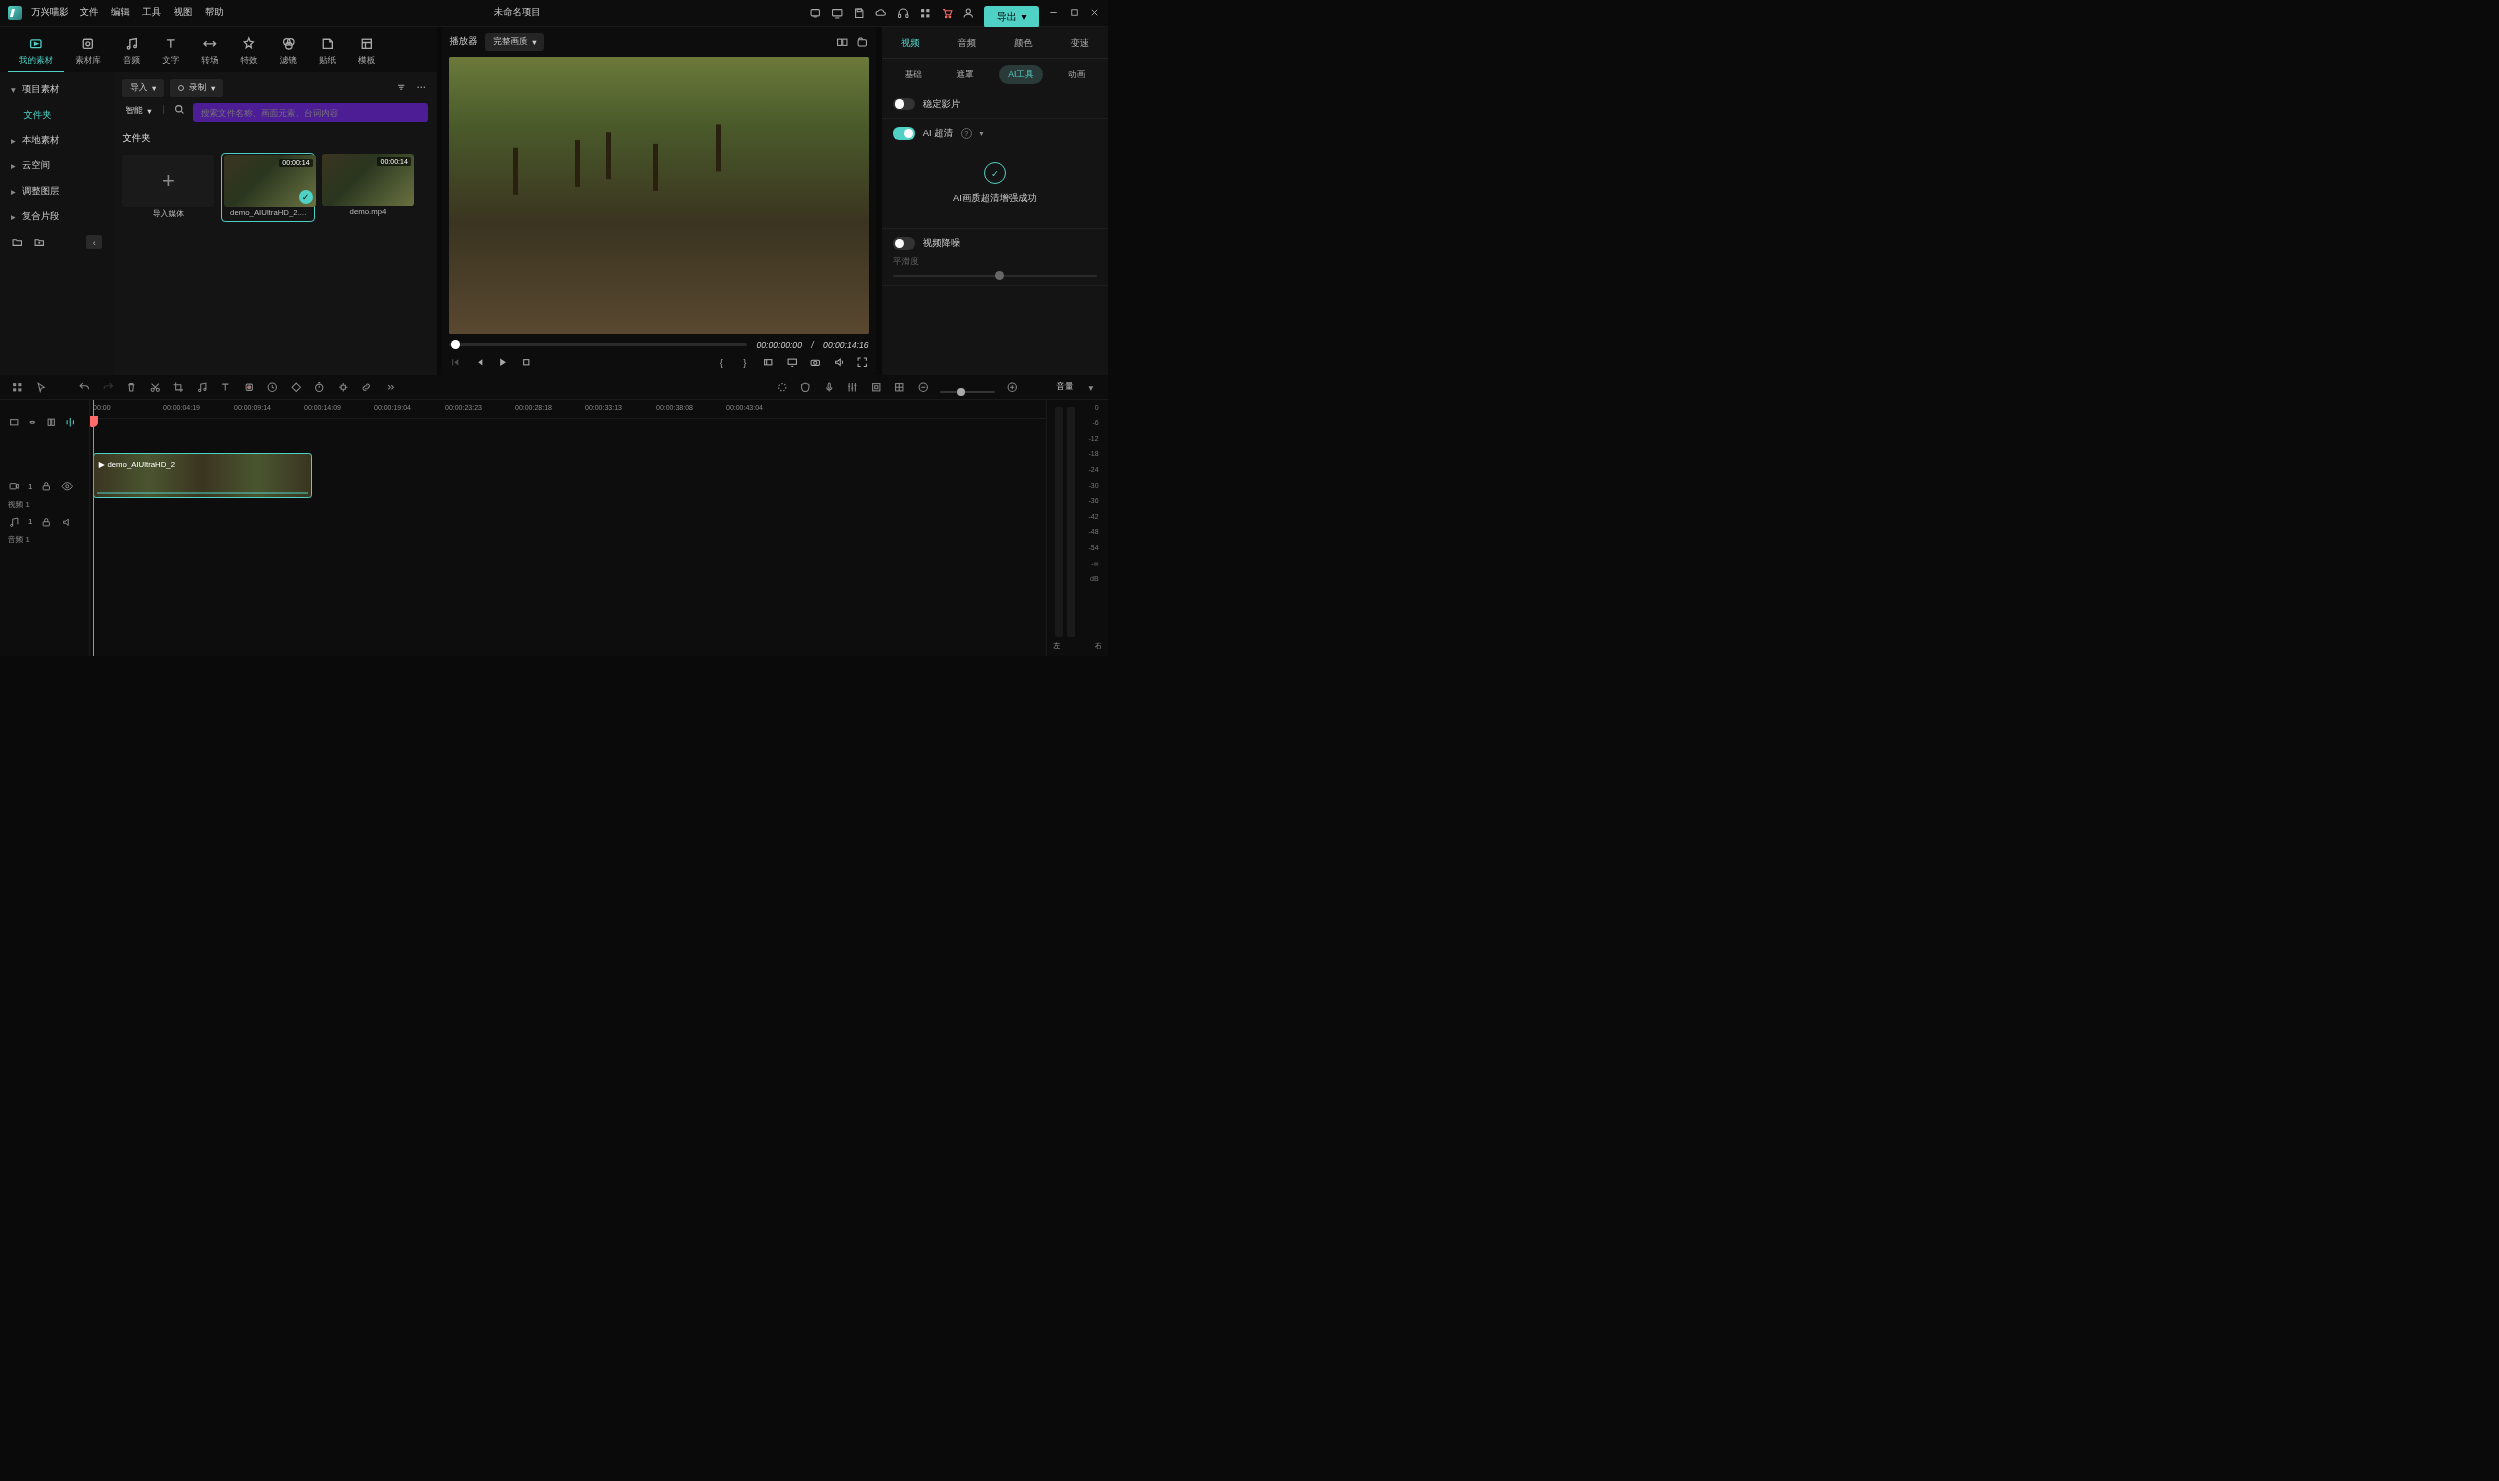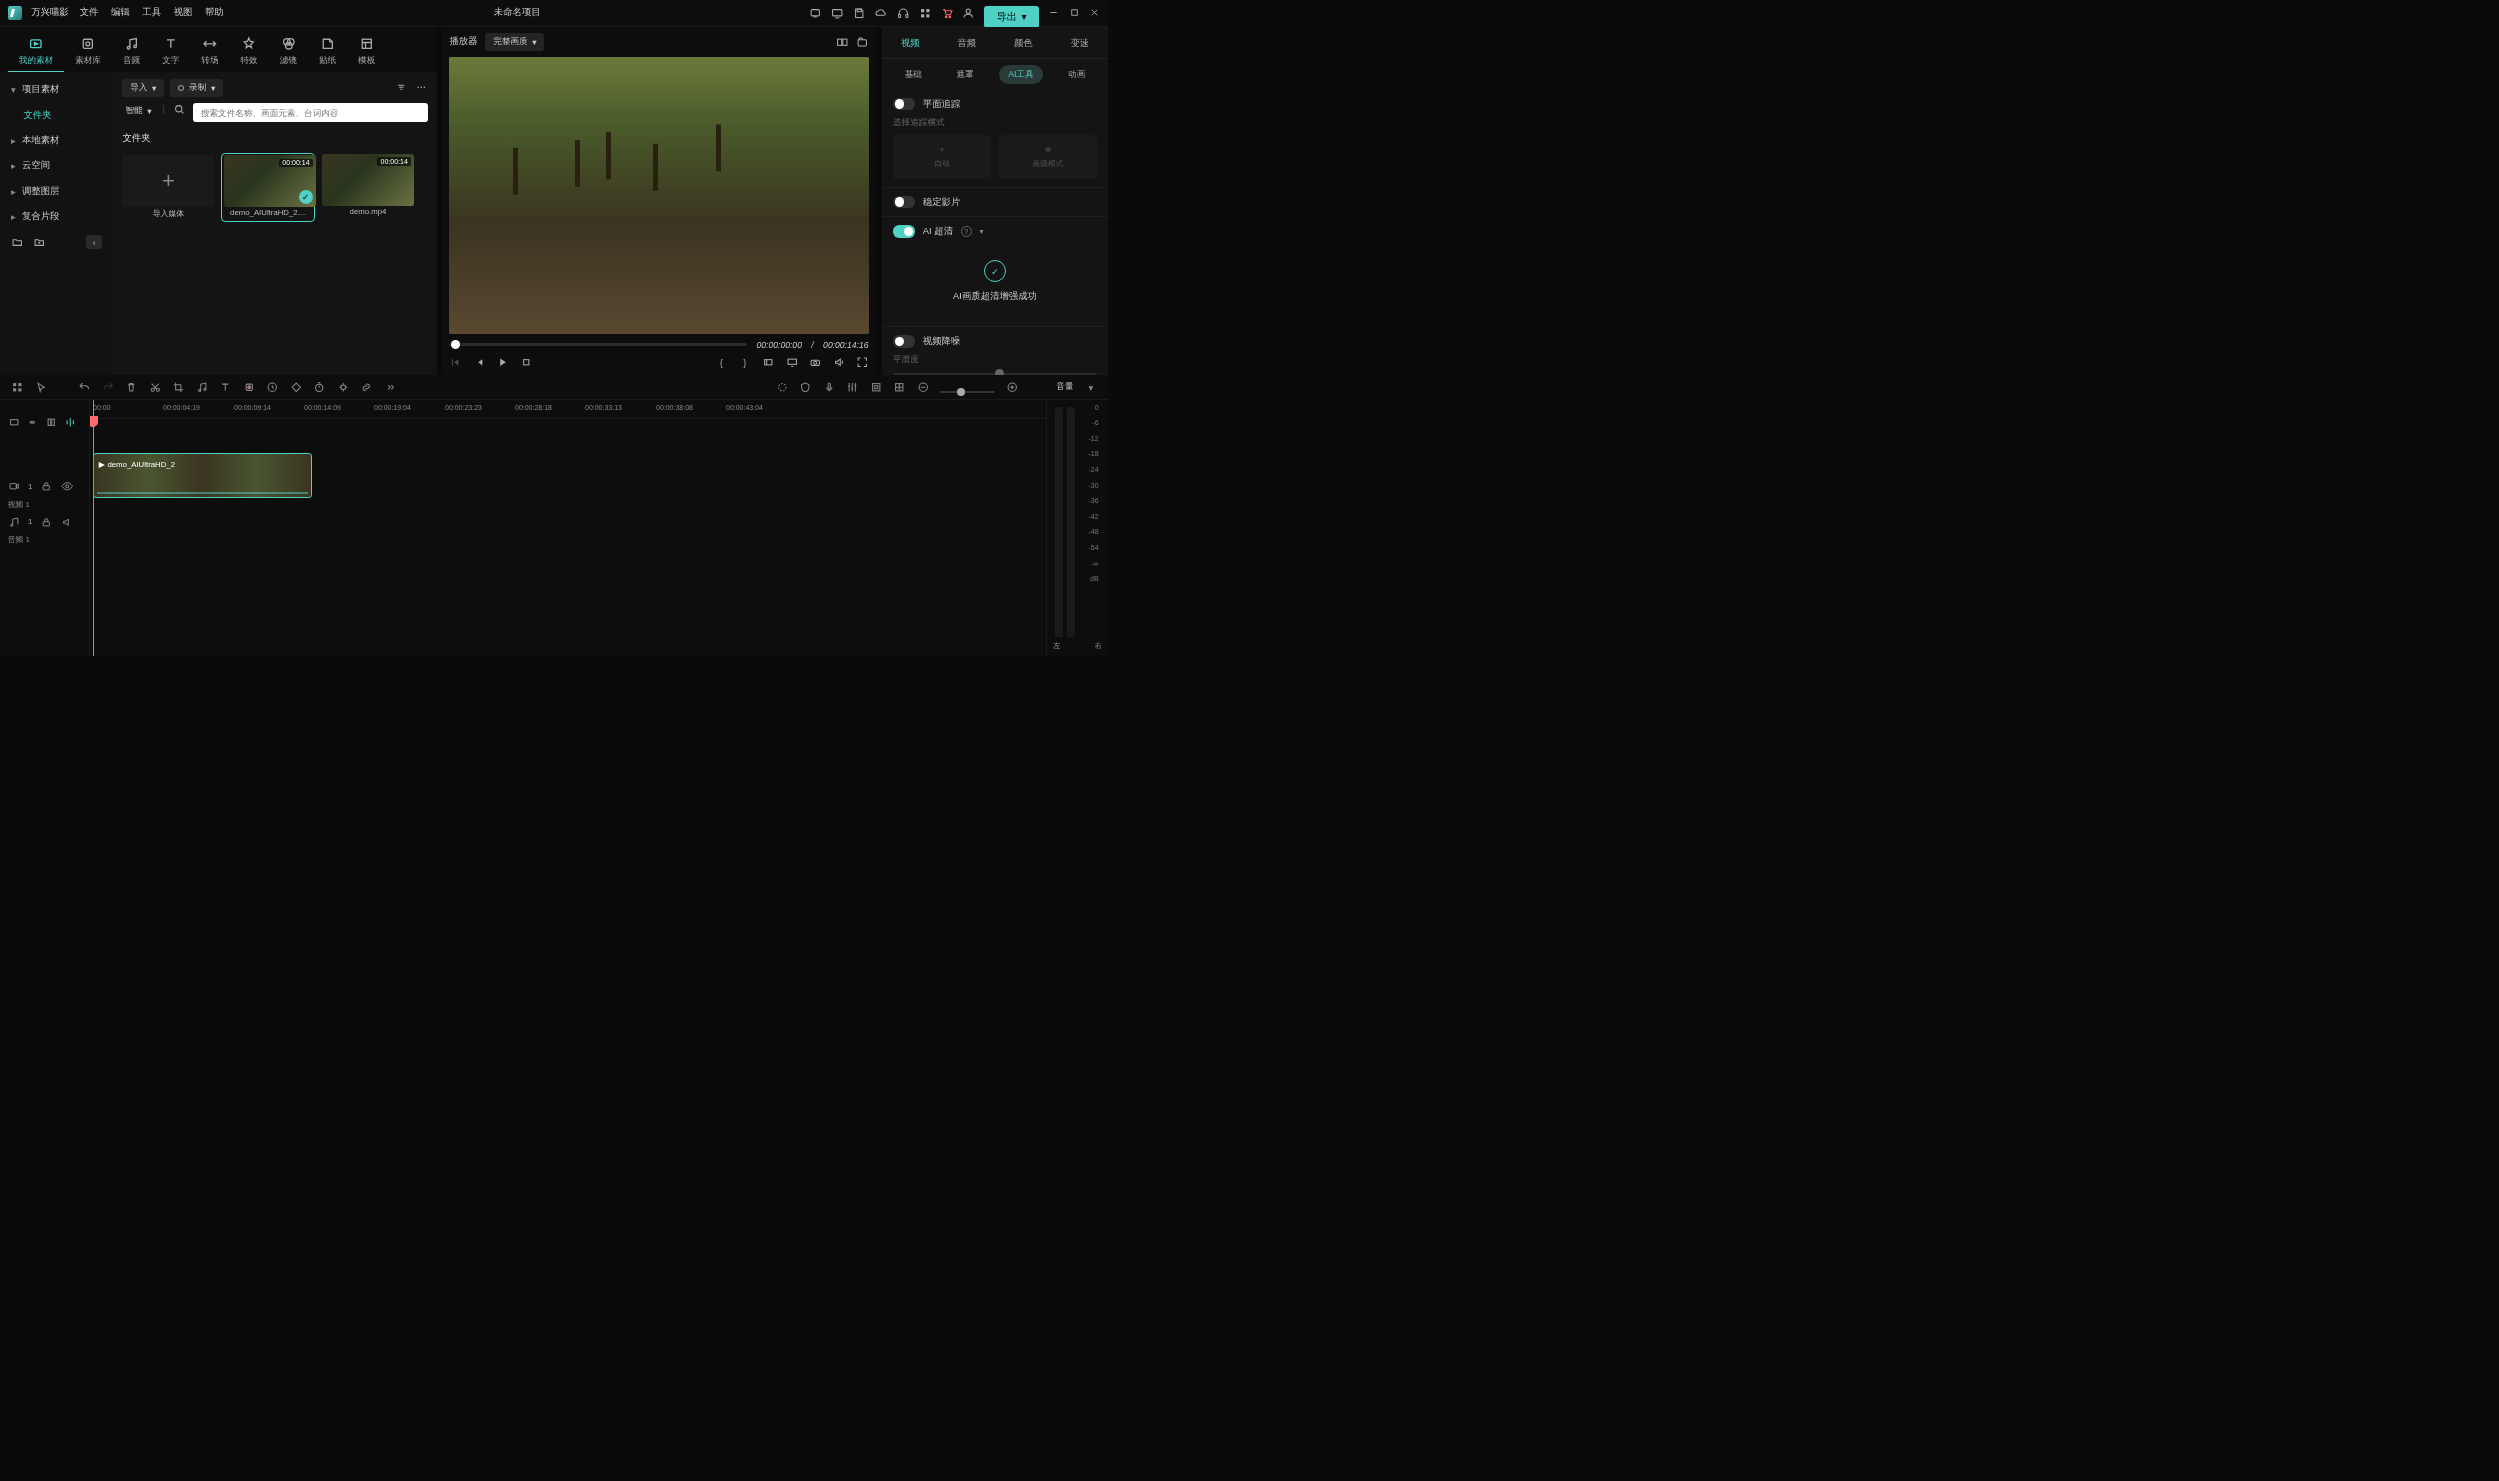--- a/index.html
+++ b/index.html
@@ -29,21 +29,21 @@
 .sidebar-group { padding: 6.2px 11px; font-size: 9.4px; color: #ccc; cursor: pointer; display: flex; align-items: center; gap: 4.7px; }
 .sidebar-group.folder { padding-left: 23.4px; color: #4fd1c5; }
 .caret { width: 6.2px; color: #888; }
 
 .media-area { flex: 1; background: #141414; display: flex; flex-direction: column; }
 .media-toolbar { display: flex; align-items: center; gap: 6.2px; padding: 6.2px 9.4px; }
 .dd { background: #242424; padding: 3.1px 7.8px; border-radius: 3.1px; font-size: 8.6px; color: #ccc; display: flex; align-items: center; gap: 4.7px; cursor: pointer; }
 .dd .dot { width: 6.2px; height: 6.2px; border-radius: 50%; border: 0.8px solid #aaa; }
 .toolbar-right { margin-left: auto; display: flex; gap: 7.8px; }
 .filter-row { display: flex; align-items: flex-start; gap: 7.8px; padding: 0 9.4px 6.2px; }
-.search-input { flex: 1; background: #ffffff; border: none; padding: 4.7px 7.8px; border-radius: 3.1px; color: #888; font-size: 8.6px; }
+.search-input { flex: 1; background: #4c1d95; border: none; padding: 4.7px 7.8px; border-radius: 3.1px; color: #888; font-size: 8.6px; }
 .folder-label { padding: 3.1px 9.4px; font-size: 9.4px; color: #ddd; }
 .thumbs { display: flex; flex-wrap: wrap; gap: 9.4px; padding: 7.8px 9.4px; }
 .thumb { width: 92px; }
 .thumb-img { width: 92px; height: 52px; background: linear-gradient(135deg,#3a3520,#2a351f 40%,#4a5530 70%,#6b7040); border-radius: 3.1px; position: relative; display: flex; align-items: center; justify-content: center; }
 .thumb.import .thumb-img { background: #1a1a1a; }
 .plus { font-size: 22px; color: #888; font-weight: 200; }
 .thumb-name { font-size: 7.8px; color: #bbb; margin-top: 1px; white-space: nowrap; overflow: hidden; text-overflow: ellipsis; text-align: center; }
 .thumb.selected { outline: 1.6px solid #4fd1c5; border-radius: 3.1px; padding: 1.6px; margin: -1.6px; }
 .duration-badge { position: absolute; top: 3.1px; right: 3.1px; background: rgba(0,0,0,.6); font-size: 7px; padding: 0.8px 3.1px; border-radius: 1.6px; color: #fff; }
 .check-badge { position: absolute; bottom: 3.1px; right: 3.1px; width: 14px; height: 14px; border-radius: 50%; background: #4fd1c5; color: #000; display: flex; align-items: center; justify-content: center; font-size: 8.6px; }
@@ -471,37 +471,20 @@
     <div class="rp-subtabs">
       <div class="rp-subtab">基础</div>
       <div class="rp-subtab">遮罩</div>
       <div class="rp-subtab active">AI工具</div>
       <div class="rp-subtab">动画</div>
     </div>
     <div class="rp-scroll">
     <div class="rp-section">
       <div class="toggle-row">
             <div class="toggle"></div>
-            <span>平面追踪</span>
-          </div>
-      <div class="mode-hint">选择追踪模式</div>
-      <div class="mode-boxes">
-        <div class="mode-box">
-              <span>⌖</span>
-              <span>自动</span>
-            </div>
-        <div class="mode-box">
-              <span>⊕</span>
-              <span>高级模式</span>
-            </div>
-      </div>
-    </div>
-    <div class="rp-section">
-      <div class="toggle-row">
-            <div class="toggle"></div>
             <span>稳定影片</span>
           </div>
     </div>
     <div class="rp-section">
       <div class="toggle-row">
             <div class="toggle on"></div>
             <span>AI 超清</span>
         <span class="help-icon">?</span>
         <span style="color:#888;font-size:7.8px;">▾</span>
       </div>

